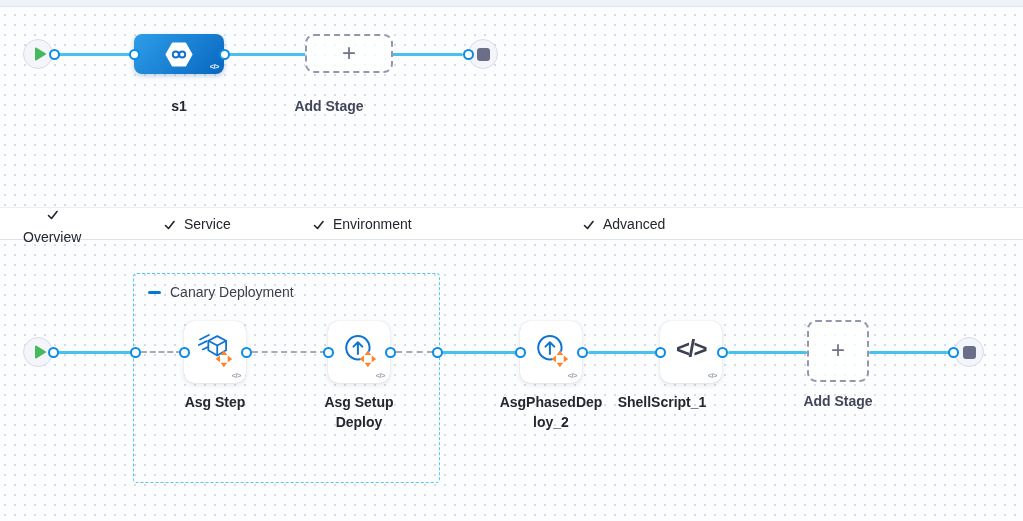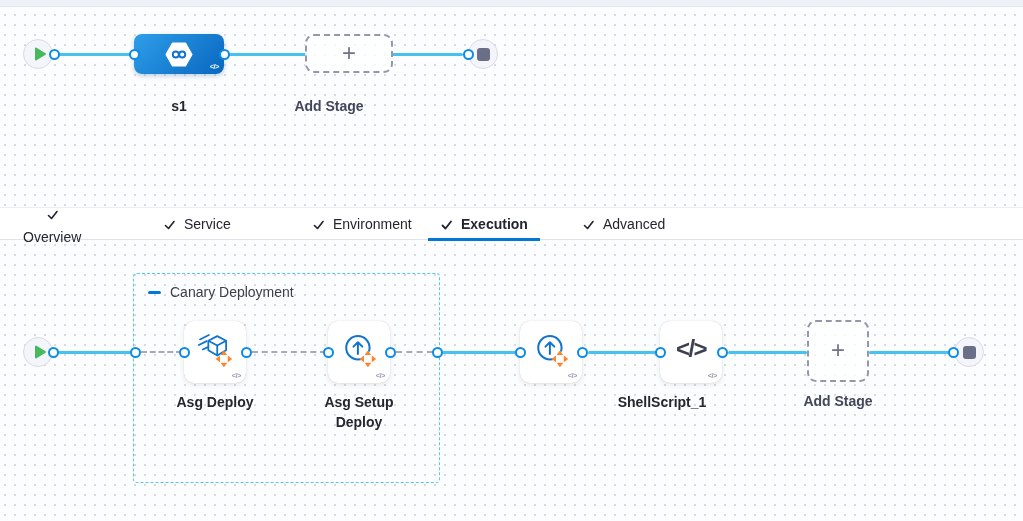--- a/index.html
+++ b/index.html
@@ -111,26 +111,20 @@
         <polyline points="2.5,7.5 5.5,10.5 11,3.5" fill="none" stroke="#20242e" stroke-width="1.6" stroke-linecap="round" stroke-linejoin="round"></polyline>
       </svg>
     <span>Service</span>
   </div>
   <div class="tab" style="left:300px;">
     <svg class="check" width="13" height="13">
         <polyline points="2.5,7.5 5.5,10.5 11,3.5" fill="none" stroke="#20242e" stroke-width="1.6" stroke-linecap="round" stroke-linejoin="round"></polyline>
       </svg>
     <span>Environment</span>
   </div>
-  <div class="tab active" style="left:428px;">
-    <svg class="check" width="13" height="13">
-        <polyline points="2.5,7.5 5.5,10.5 11,3.5" fill="none" stroke="#20242e" stroke-width="1.8" stroke-linecap="round" stroke-linejoin="round"></polyline>
-      </svg>
-    <span>Execution</span>
-  </div>
   <div class="tab" style="left:570px;align-items:center;">
     <svg class="check" width="13" height="13">
         <polyline points="2.5,7.5 5.5,10.5 11,3.5" fill="none" stroke="#20242e" stroke-width="1.6" stroke-linecap="round" stroke-linejoin="round"></polyline>
       </svg>
     <span>Advanced</span>
   </div>
 </div>
 
 <div id="canvas-bottom" class="canvas">
 
@@ -167,21 +161,21 @@
         <polygon points="26,18.5 23,22.5 29,22.5"></polygon>
         <polygon points="26,33.5 23,29.5 29,29.5"></polygon>
         <polygon points="18.5,26 22.5,23 22.5,29"></polygon>
         <polygon points="33.5,26 29.5,23 29.5,29"></polygon>
       </g>
     </svg>
     <span class="badge">&lt;/&gt;</span>
   </div>
   <div class="port" style="left:178.5px;top:106.5px;"></div>
   <div class="port" style="left:240.5px;top:106.5px;"></div>
-  <div class="step-label" style="left:215px;top:152px;">Asg Deploy</div>
+  <div class="step-label" style="left:215px;top:152px;">Asg Step</div>
 
   <div class="step" style="left:328px;top:81px;">
     <svg width="40" height="40" viewBox="0 0 36 36" style="margin-bottom:4px;">
       <circle cx="17" cy="16" r="10.5" fill="none" stroke="#0f74d0" stroke-width="1.8"></circle>
       <path d="M17 21.5V11.5M13 15l4-4 4 4" fill="none" stroke="#0f74d0" stroke-width="1.8" stroke-linecap="round" stroke-linejoin="round"></path>
       <rect x="19.5" y="19.5" width="15" height="15" fill="#ffffff"></rect>
       <g fill="#ff832b">
         <polygon points="26,18.5 23,22.5 29,22.5"></polygon>
         <polygon points="26,33.5 23,29.5 29,29.5"></polygon>
         <polygon points="18.5,26 22.5,23 22.5,29"></polygon>
@@ -205,20 +199,21 @@
         <polygon points="26,18.5 23,22.5 29,22.5"></polygon>
         <polygon points="26,33.5 23,29.5 29,29.5"></polygon>
         <polygon points="18.5,26 22.5,23 22.5,29"></polygon>
         <polygon points="33.5,26 29.5,23 29.5,29"></polygon>
       </g>
     </svg>
     <span class="badge">&lt;/&gt;</span>
   </div>
   <div class="port" style="left:514.5px;top:106.5px;"></div>
   <div class="port" style="left:576.5px;top:106.5px;"></div>
+  <div class="step-label" style="left:551px;top:152px;">AsgPhasedDeploy_2</div>
 
   <div class="step" style="left:660px;top:81px;">
     <span style="font-size:24px;font-weight:bold;color:#3d4050;letter-spacing:-1.5px;margin-bottom:6px;">&lt;/&gt;</span>
     <span class="badge">&lt;/&gt;</span>
   </div>
   <div class="port" style="left:654.5px;top:106.5px;"></div>
   <div class="port" style="left:716.5px;top:106.5px;"></div>
   <div class="step-label" style="left:662px;top:152px;">ShellScript_1</div>
 
   <div class="dashed-box" style="left:807px;top:80px;width:62px;height:62px;">

